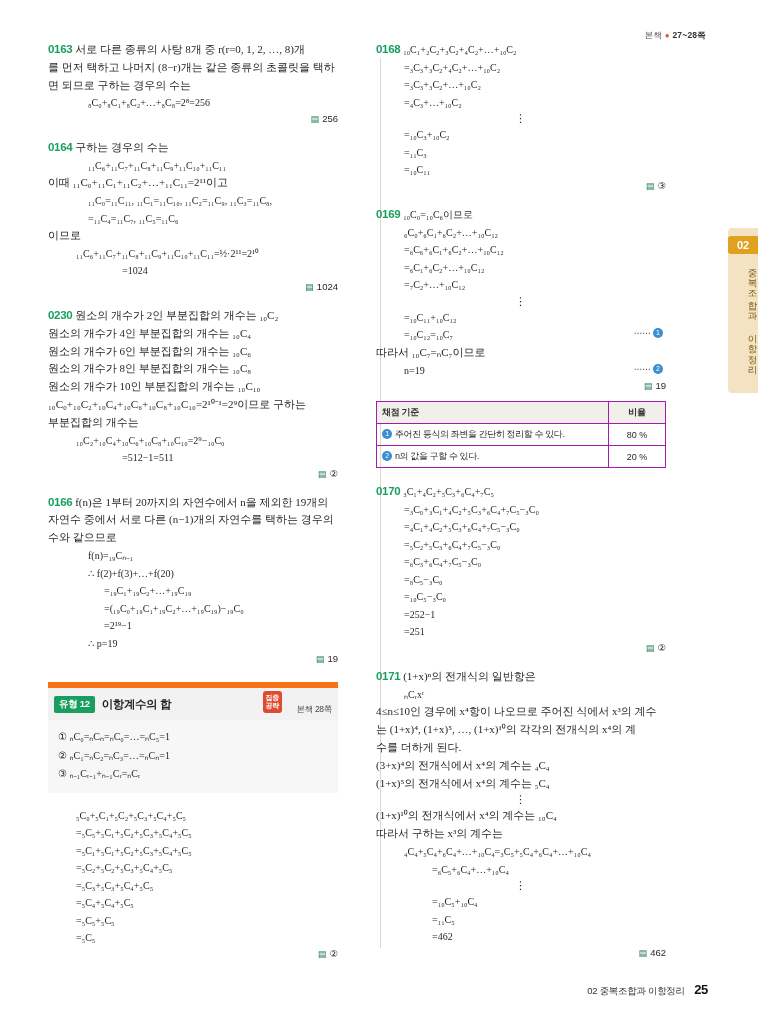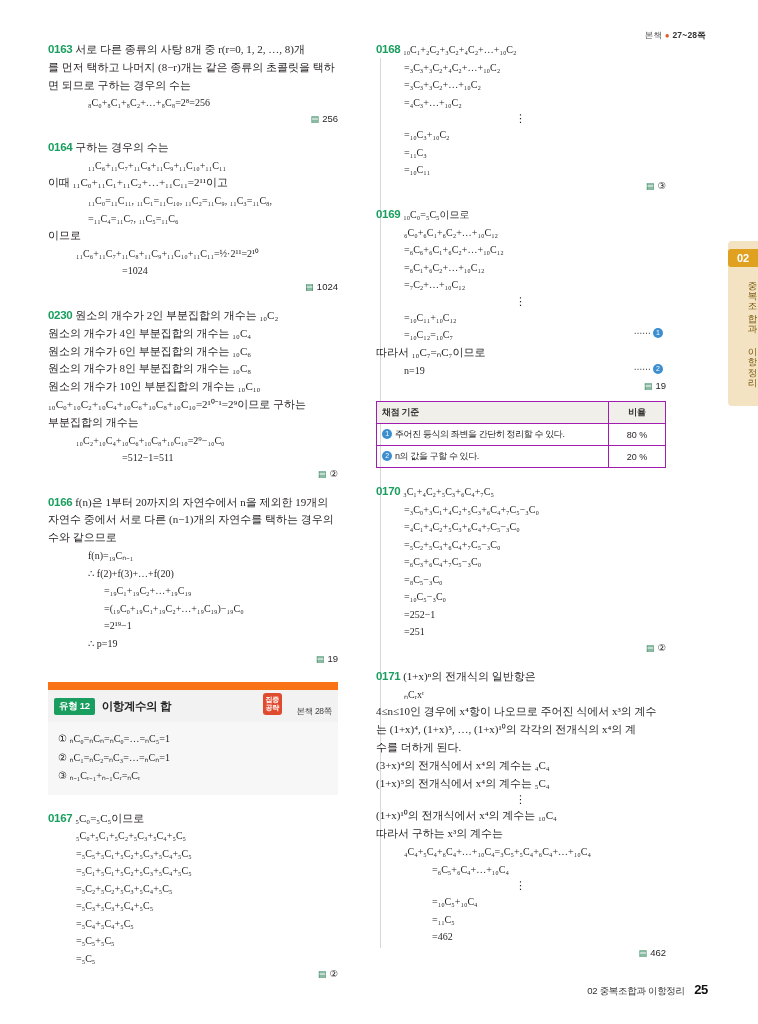--- a/index.html
+++ b/index.html
@@ -37,21 +37,21 @@
     font-size: 8px;
   }
   .page-header .bold {
     font-weight: bold;
     color: #333;
   }
   
   .side-tab {
     position: absolute;
     right: 0;
-    top: 241px;
+    top: 228px;
     width: 30px;
     height: 165px;
     background: #f4e3c3;
     border-radius: 4px 0 0 4px;
   }
   .side-tab .num {
     position: absolute;
     top: 8px;
     left: 0;
     width: 30px;
@@ -144,21 +144,21 @@
     text-align: center;
     font-size: 11px;
     letter-spacing: 1px;
     line-height: 1.1;
     padding: 1px 0 2px 0;
   }
   
   .yuhyeong {
     margin-top: 18px;
     background: #f2f2f2;
-    border-top: 8px solid #f97316;
+    border-top: 6px solid #f97316;
     display: flex;
     align-items: center;
     padding: 6px 8px 6px 6px;
     position: relative;
     height: 20px;
   }
   .yuhyeong .tag {
     background: #1a9e5f;
     color: #fff;
     font-family: "Liberation Sans", sans-serif;
@@ -345,22 +345,20 @@
         <span class="ref">본책 28쪽</span>
       </div>
 
       <div class="formula-box">
         <div class="l">① ₙC₀=ₙCₙ=ₙC₀=…=ₙC₅=1</div>
         <div class="l">② ₙC₁=ₙC₂=ₙC₃=…=ₙCₙ=1</div>
         <div class="l">③ ₙ₋₁Cᵣ₋₁+ₙ₋₁Cᵣ=ₙCᵣ</div>
       </div>
 
       <div class="prob">
-        <div class="ptext"><span class="pnum">0167</span>
-          <span>₅C₀=₅C₅이므로</span></div>
         <div class="math indent1">₅C₀+₅C₁+₅C₂+₅C₃+₅C₄+₅C₅</div>
         <div class="math indent1">=₅C₅+₅C₁+₅C₂+₅C₃+₅C₄+₅C₅</div>
         <div class="math indent1">=₅C₁+₅C₁+₅C₂+₅C₃+₅C₄+₅C₅</div>
         <div class="math indent1">=₅C₂+₅C₂+₅C₃+₅C₄+₅C₅</div>
         <div class="math indent1">=₅C₃+₅C₃+₅C₄+₅C₅</div>
         <div class="math indent1">=₅C₄+₅C₄+₅C₅</div>
         <div class="math indent1">=₅C₅+₅C₅</div>
         <div class="math indent1">=₅C₅</div>
         <div class="ans"><span class="box">▤</span><span class="circled">②</span></div>
       </div>
@@ -377,21 +375,21 @@
         <div class="math indent1">=₄C₃+…+₁₀C₂</div>
         <div class="vdots">⋮</div>
         <div class="math indent1">=₁₀C₃+₁₀C₂</div>
         <div class="math indent1">=₁₁C₃</div>
         <div class="math indent1">=₁₀C₁₁</div>
         <div class="ans"><span class="box">▤</span><span class="circled">③</span></div>
       </div>
 
       <div class="prob">
         <div class="ptext"><span class="pnum">0169</span>
-          <span class="math">₁₀C₀=₅C₅이므로</span></div>
+          <span class="math">₁₀C₀=₁₀C₆이므로</span></div>
         <div class="math indent1">₆C₀+₆C₁+₆C₂+…+₁₀C₁₂</div>
         <div class="math indent1">=₆C₆+₆C₁+₆C₂+…+₁₀C₁₂</div>
         <div class="math indent1">=₆C₁+₆C₂+…+₁₀C₁₂</div>
         <div class="math indent1">=₇C₂+…+₁₀C₁₂</div>
         <div class="vdots">⋮</div>
         <div class="math indent1">=₁₀C₁₁+₁₀C₁₂</div>
         <div class="math indent1" style="position:relative;">
           <span>=₁₀C₁₂=₁₀C₇</span>
           <span style="position:absolute; right:0; font-family:'Liberation Sans',sans-serif; font-size:8.5px; color:#444;">⋯⋯ <span class="cnum">1</span></span>
         </div>

